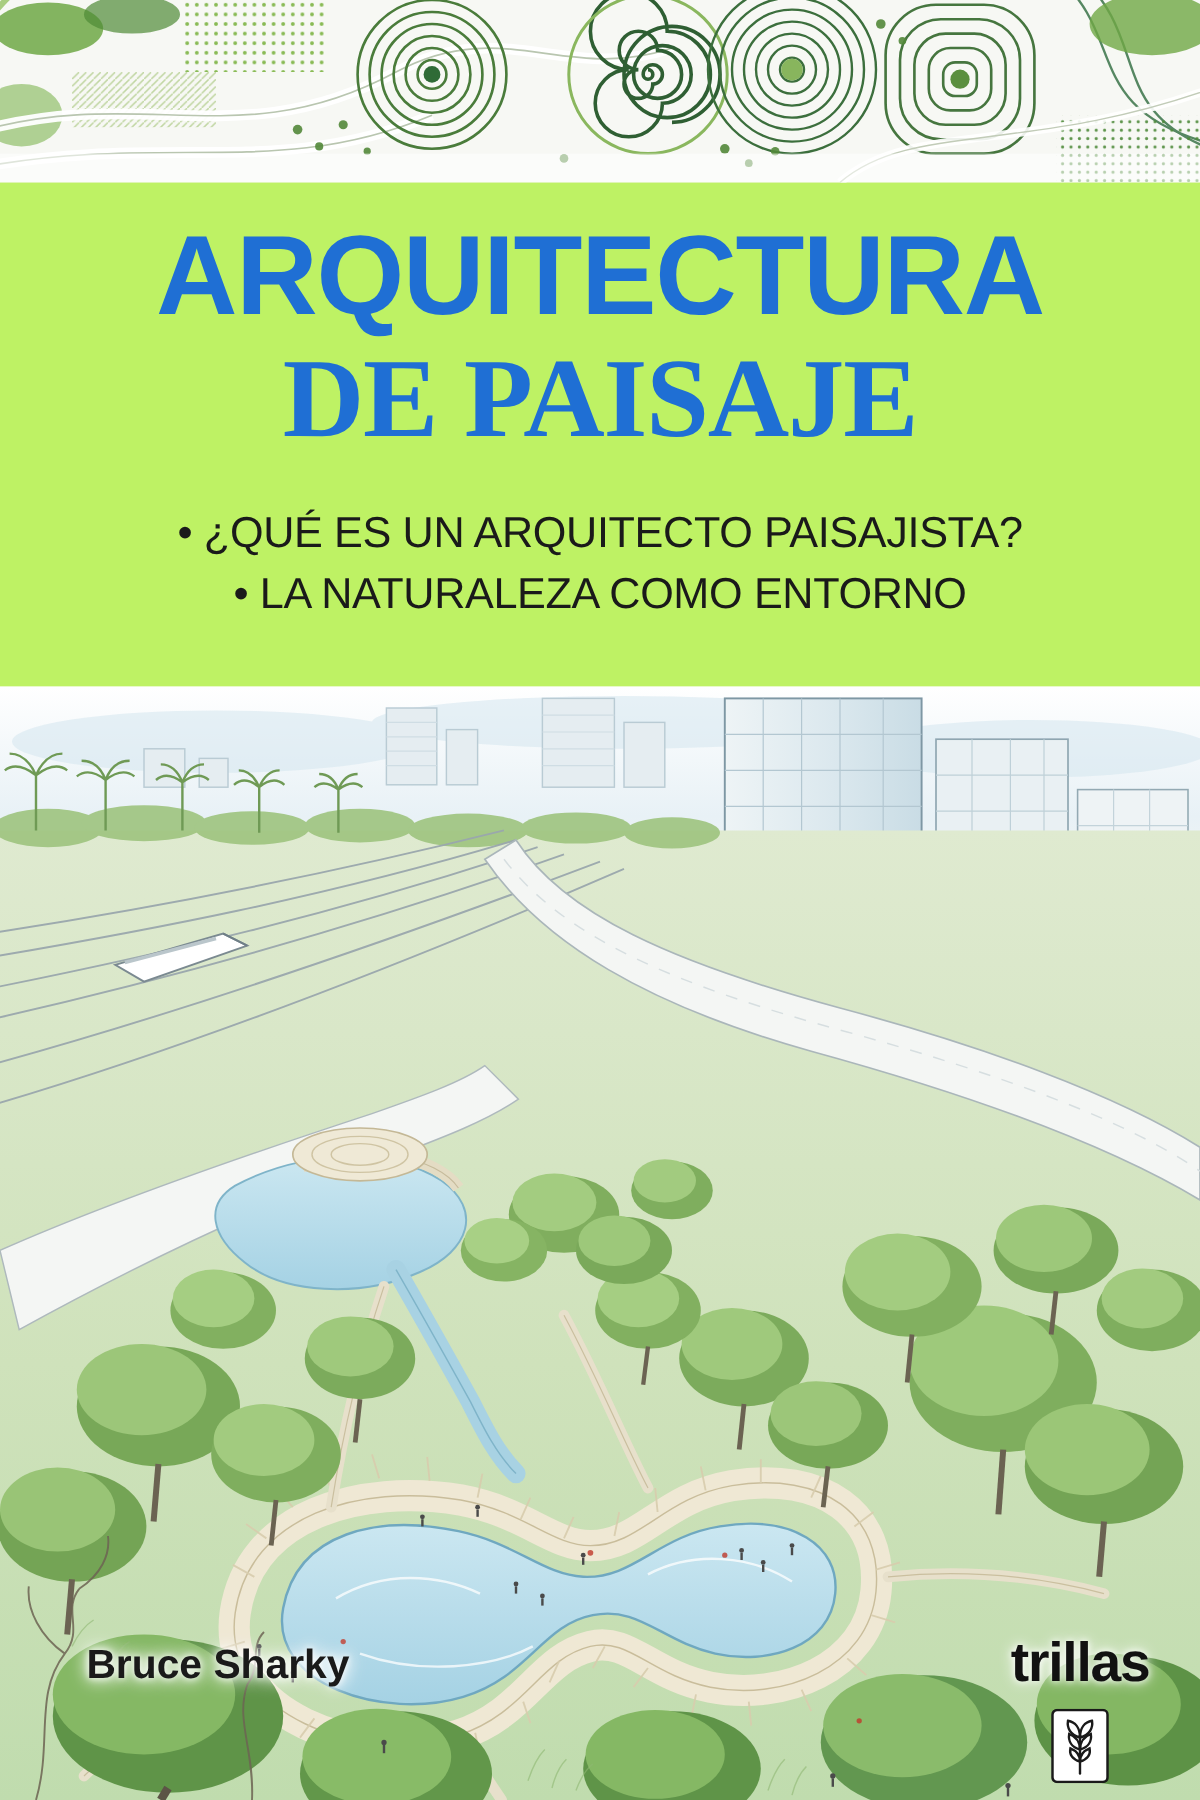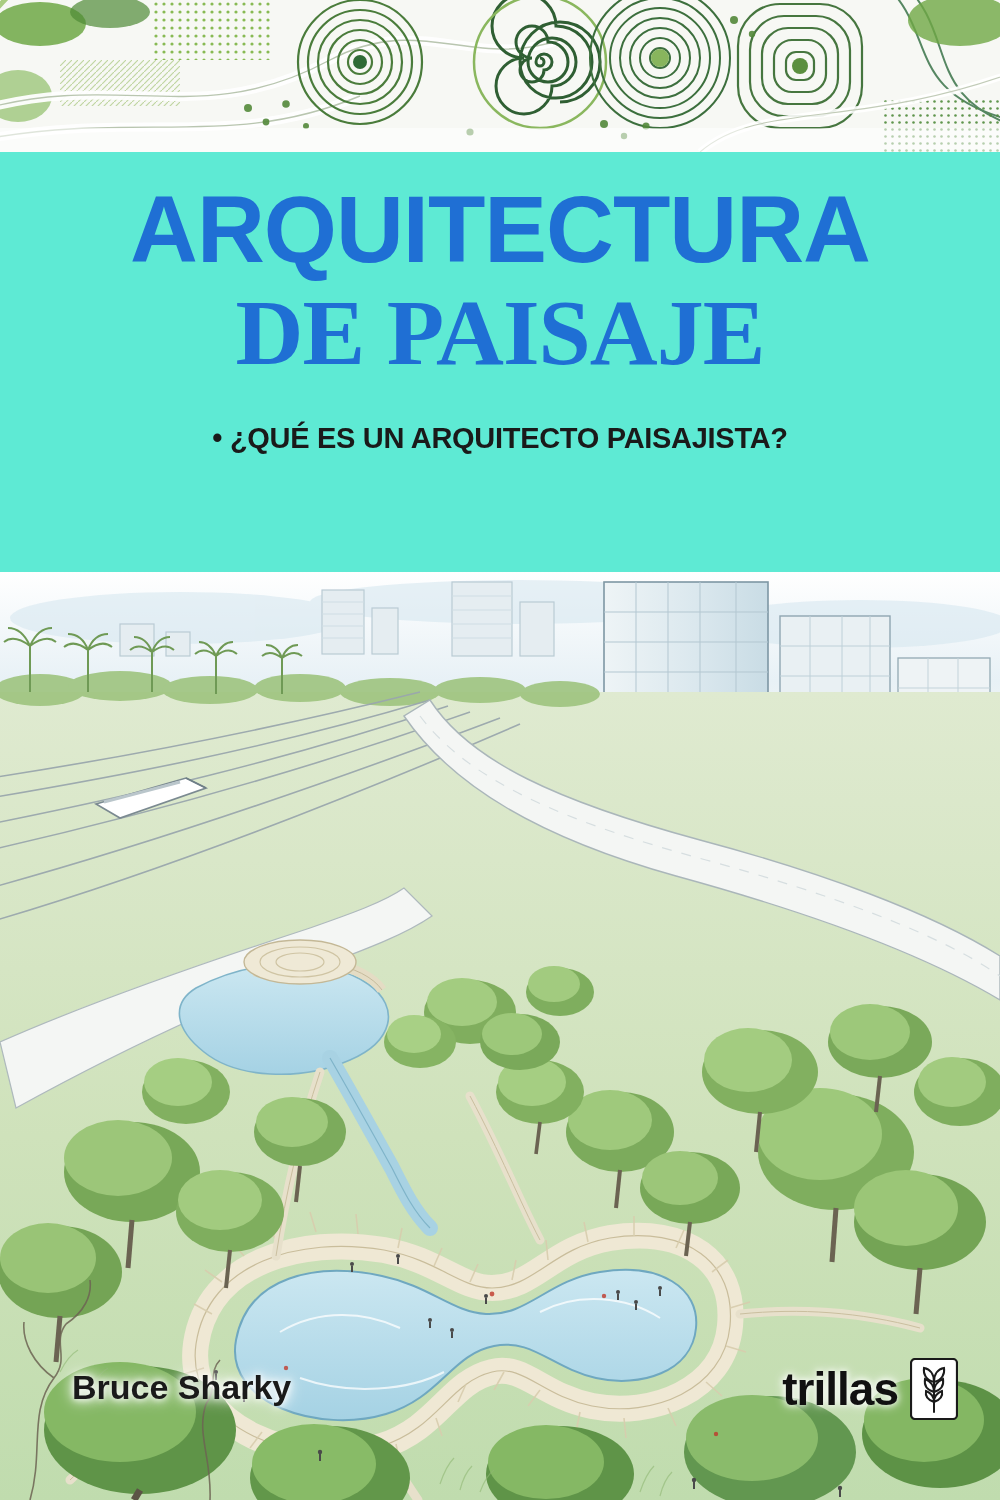--- a/index.html
+++ b/index.html
@@ -5,21 +5,21 @@
   html, body {
     margin: 0;
     padding: 0;
     background: #ffffff;
   }
   .cover {
     position: relative;
     width: 1000px;
     height: 1500px;
     overflow: hidden;
-    background: #5eead4;
+    background: #bef264;
     font-family: "Liberation Sans", sans-serif;
   }
 
   
   .top-band {
     position: absolute;
     left: 0; top: 0;
     width: 1000px;
     height: 152px;
     overflow: hidden;
@@ -49,22 +49,22 @@
 
   .subtitle-block {
     position: absolute;
     left: 0;
     top: 418px;
     width: 1000px;
     text-align: center;
     color: #1a1a1a;
   }
   .subtitle-line {
-    font-size: 29px;
-    font-weight: bold;
+    font-size: 36px;
+    font-weight: normal;
     line-height: 1.42;
     letter-spacing: -0.3px;
     white-space: nowrap;
   }
 
   
   .illustration {
     position: absolute;
     left: 0;
     top: 572px;
@@ -87,20 +87,21 @@
   }
 
   
   .publisher {
     position: absolute;
     right: 42px;
     top: 1358px;
     display: flex;
     align-items: center;
     gap: 12px;
+    flex-direction: column;
   }
   .publisher-name {
     font-size: 46px;
     font-weight: bold;
     color: #111;
     letter-spacing: -1px;
     text-shadow: 0 0 6px #ffffff, 0 0 12px #ffffff;
   }
   .publisher-logo {
     width: 48px;
@@ -226,20 +227,21 @@
     </svg>
   </div>
 
   <div class="title-block">
     <div class="title-line title-line-1">ARQUITECTURA</div>
     <div class="title-line title-line-2">DE PAISAJE</div>
   </div>
 
   <div class="subtitle-block">
     <div class="subtitle-line">• ¿QUÉ ES UN ARQUITECTO PAISAJISTA?</div>
+    <div class="subtitle-line">• LA NATURALEZA COMO ENTORNO</div>
   </div>
 
   <div class="illustration">
     <svg width="1000" height="928" viewBox="0 0 1000 928" xmlns="http://www.w3.org/2000/svg">
       <defs>
         <clipPath id="illclip">
             <rect x="0" y="0" width="1000" height="928"></rect>
           </clipPath>
         <linearGradient id="skyg" x1="0" y1="0" x2="0" y2="1">
           <stop offset="0%" stop-color="#ffffff"></stop>

